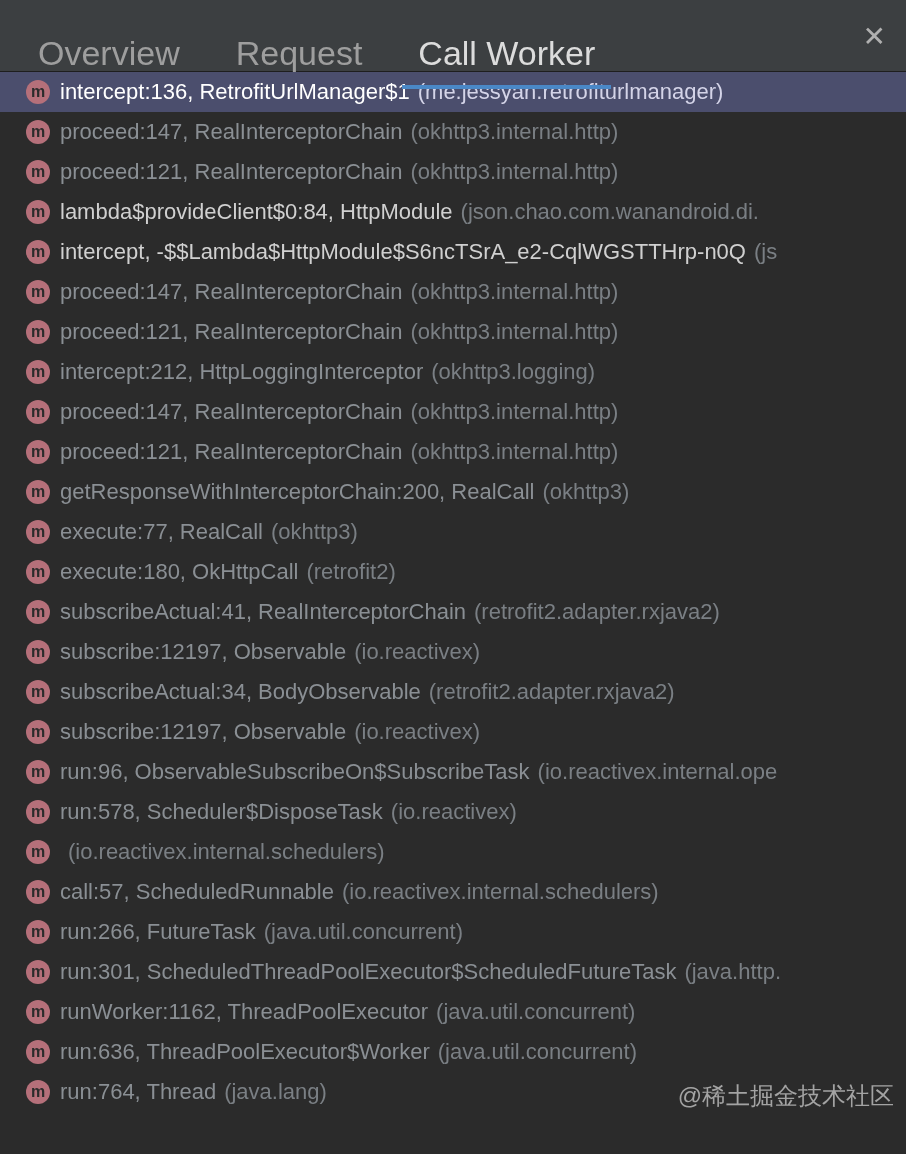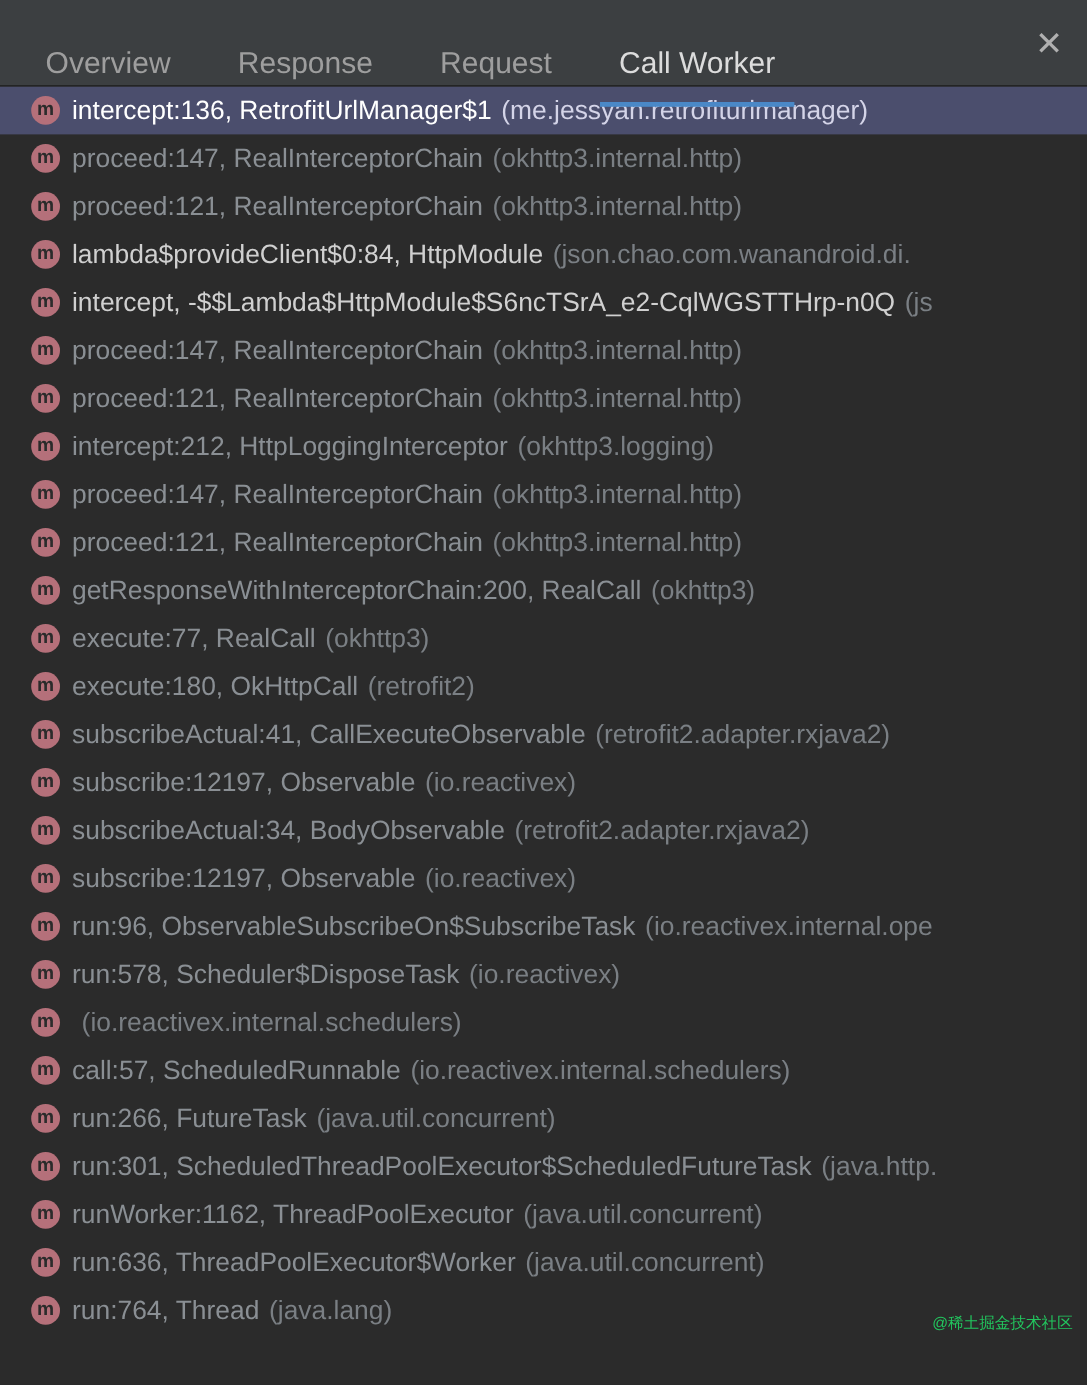--- a/index.html
+++ b/index.html
@@ -19,21 +19,21 @@
       background: #3c3f41;
       border-bottom: 1px solid #1e1e1e;
       padding-left: 10px;
       position: relative;
     }
     .tab {
       padding: 16px 28px;
       height: 100%;
       display: flex;
       align-items: center;
-      font-size: 25px;
+      font-size: 34px;
       color: #9e9e9e;
       cursor: pointer;
       position: relative;
       margin-top: 35px;
     }
     .tab.active {
       color: #dcdcdc;
     }
     .tab.active::after {
       content: "";
@@ -91,30 +91,29 @@
     .frame.app .frame-main { color: #d0d0d0; text-align: right; }
     .frame.selected.app .frame-main { color: #ffffff; }
     .frame-pkg {
       color: #7a7f84;
       margin-left: 8px;
     }
     .watermark {
       position: absolute;
       right: 12px;
       bottom: 42px;
-      font-size: 13px;
-      color: #22c55e;
+      font-size: 24px;
+      color: #a3a3a3;
     }
   </style>
 </head>
 <body>
 
 <div class="tabs">
   <div class="tab">Overview</div>
-  <div class="tab">Response</div>
   <div class="tab">Request</div>
   <div class="tab active">Call Worker</div>
   <div class="close-btn">✕</div>
 </div>
 
 <div class="frames" id="frames">
     <div class="frame selected app">
       <span class="micon">m</span>
       <span class="frame-main">intercept:136, RetrofitUrlManager$1</span>
       <span class="frame-pkg">(me.jessyan.retrofiturlmanager)</span>
@@ -174,21 +173,21 @@
       <span class="frame-main">execute:77, RealCall</span>
       <span class="frame-pkg">(okhttp3)</span>
     </div>
     <div class="frame">
       <span class="micon">m</span>
       <span class="frame-main">execute:180, OkHttpCall</span>
       <span class="frame-pkg">(retrofit2)</span>
     </div>
     <div class="frame">
       <span class="micon">m</span>
-      <span class="frame-main">subscribeActual:41, CallExecuteObservable</span>
+      <span class="frame-main">subscribeActual:41, RealInterceptorChain</span>
       <span class="frame-pkg">(retrofit2.adapter.rxjava2)</span>
     </div>
     <div class="frame">
       <span class="micon">m</span>
       <span class="frame-main">subscribe:12197, Observable</span>
       <span class="frame-pkg">(io.reactivex)</span>
     </div>
     <div class="frame">
       <span class="micon">m</span>
       <span class="frame-main">subscribeActual:34, BodyObservable</span>

